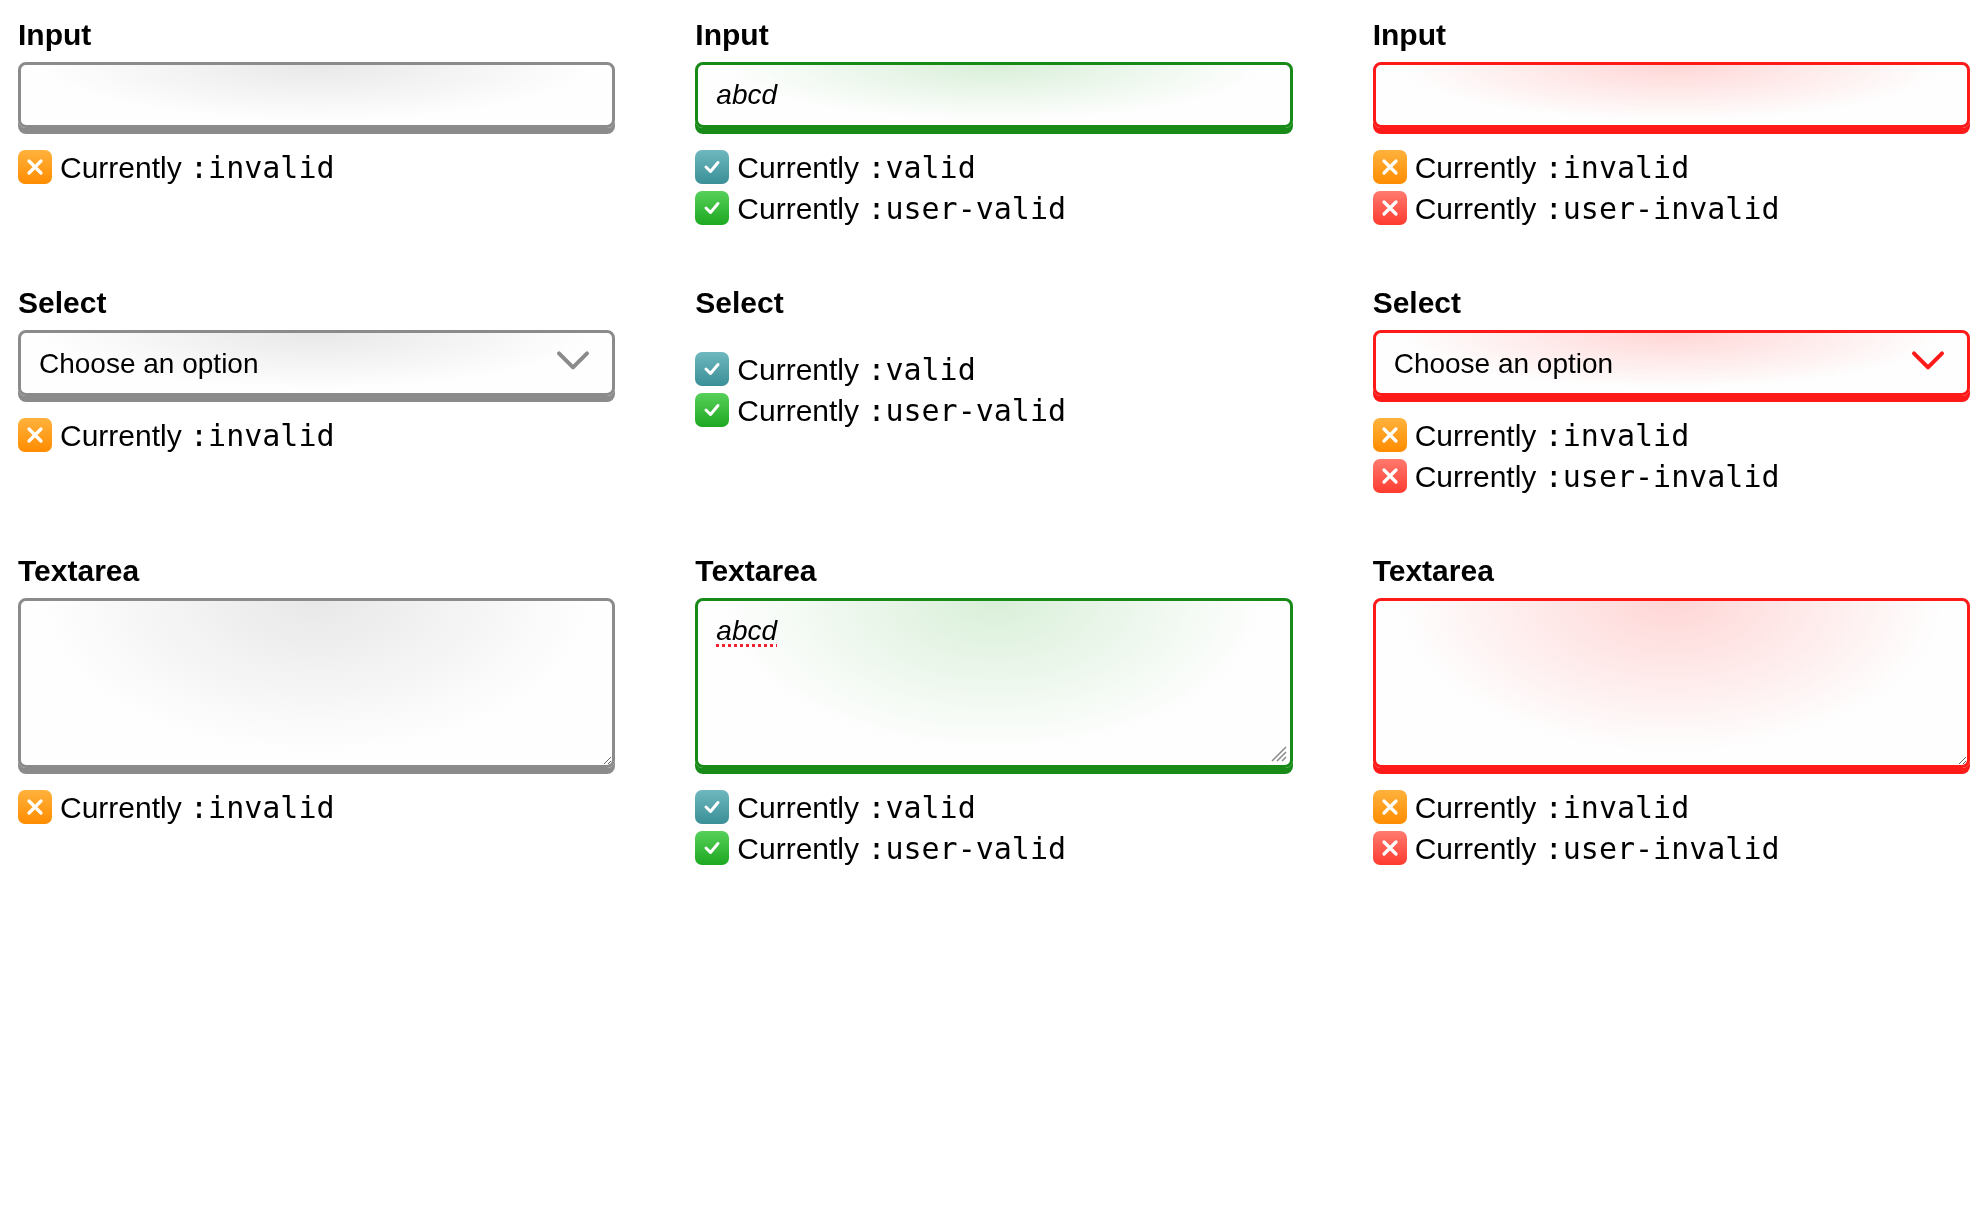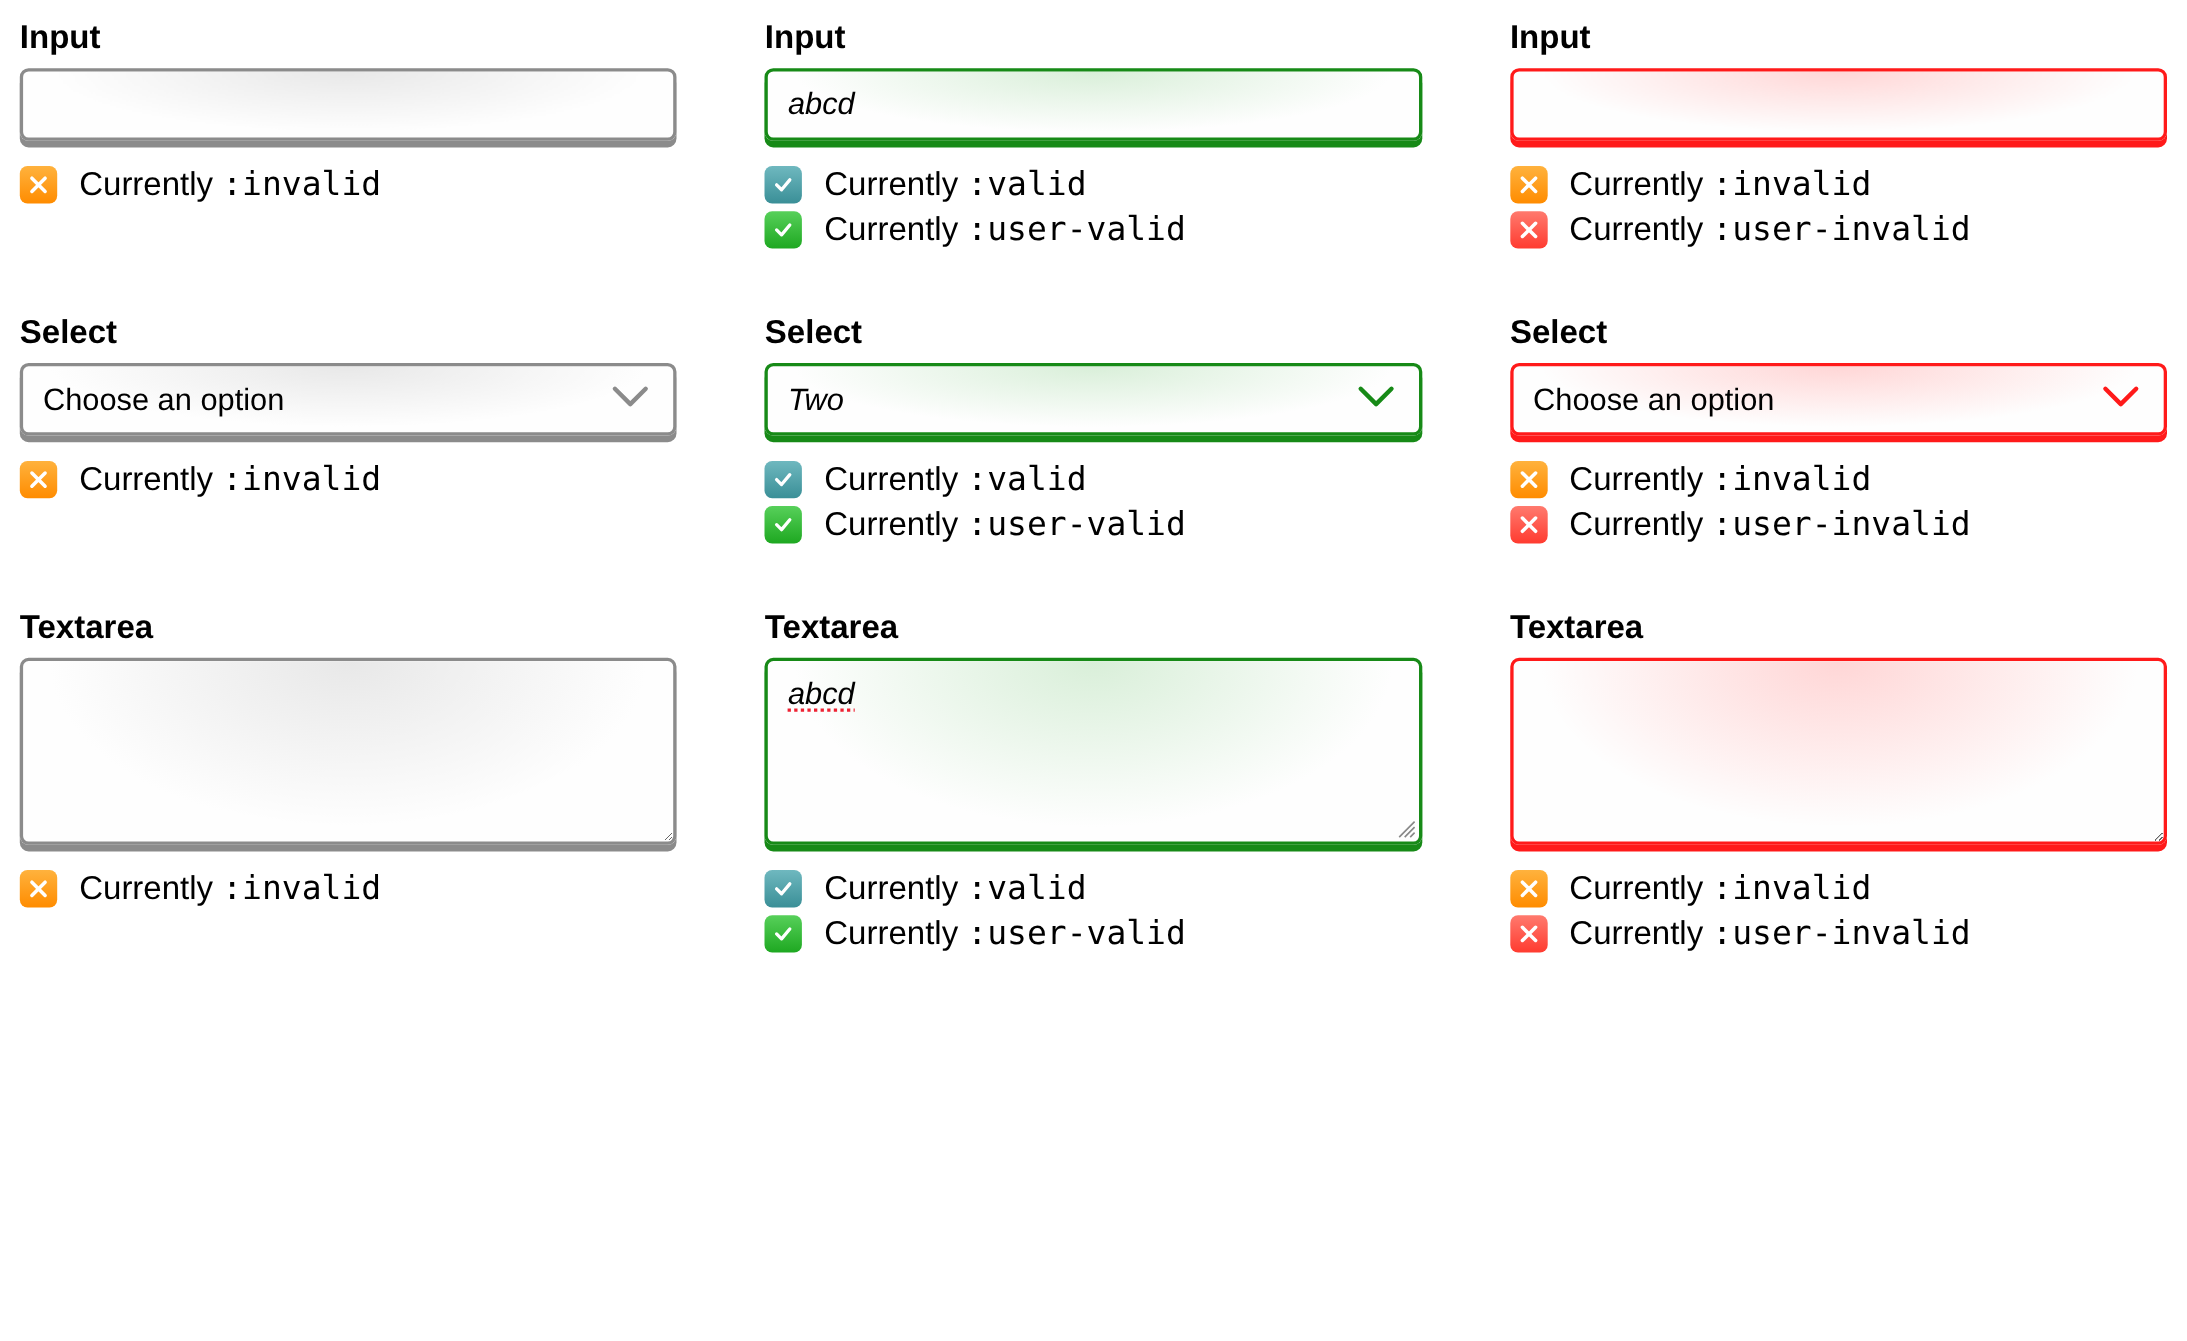--- a/index.html
+++ b/index.html
@@ -68,22 +68,21 @@
     }
     .statuses {
       margin-top: 22px;
       display: flex;
       flex-direction: column;
       gap: 6px;
     }
     .status {
       font-size: 30px;
       display: flex;
-      align-items: center;
-      gap: 20px;
+      gap: 8px;
     }
     .status .icon {
       display: inline-flex;
       width: 34px;
       height: 34px;
       border-radius: 7px;
       align-items: center;
       justify-content: center;
       flex-shrink: 0;
     }
@@ -189,30 +188,20 @@
               <path d="M4 4 L16 16 M16 4 L4 16" stroke="#fff" stroke-width="3.2" stroke-linecap="round"></path>
             </svg>
           </span>
         <span class="text"><span>Currently </span><span class="code">:invalid</span></span>
       </div>
     </div>
   </div>
 
   <div class="cell">
     <div class="label">Select</div>
-    <div class="select-wrap">
-      <select class="field valid">
-        <option>Two</option>
-      </select>
-      <span class="chev">
-          <svg width="40" height="26" viewBox="0 0 40 26">
-            <path d="M6 6 L20 20 L34 6" stroke="#178a17" stroke-width="4" fill="none" stroke-linecap="round" stroke-linejoin="round"></path>
-          </svg>
-        </span>
-    </div>
     <div class="statuses">
       <div class="status">
         <span class="icon teal">
             <svg width="20" height="20" viewBox="0 0 20 20">
               <path d="M4 10 L8.5 14.5 L16 5.5" stroke="#fff" stroke-width="3" fill="none" stroke-linecap="round" stroke-linejoin="round"></path>
             </svg>
           </span>
         <span class="text"><span>Currently </span><span class="code">:valid</span></span>
       </div>
       <div class="status">

